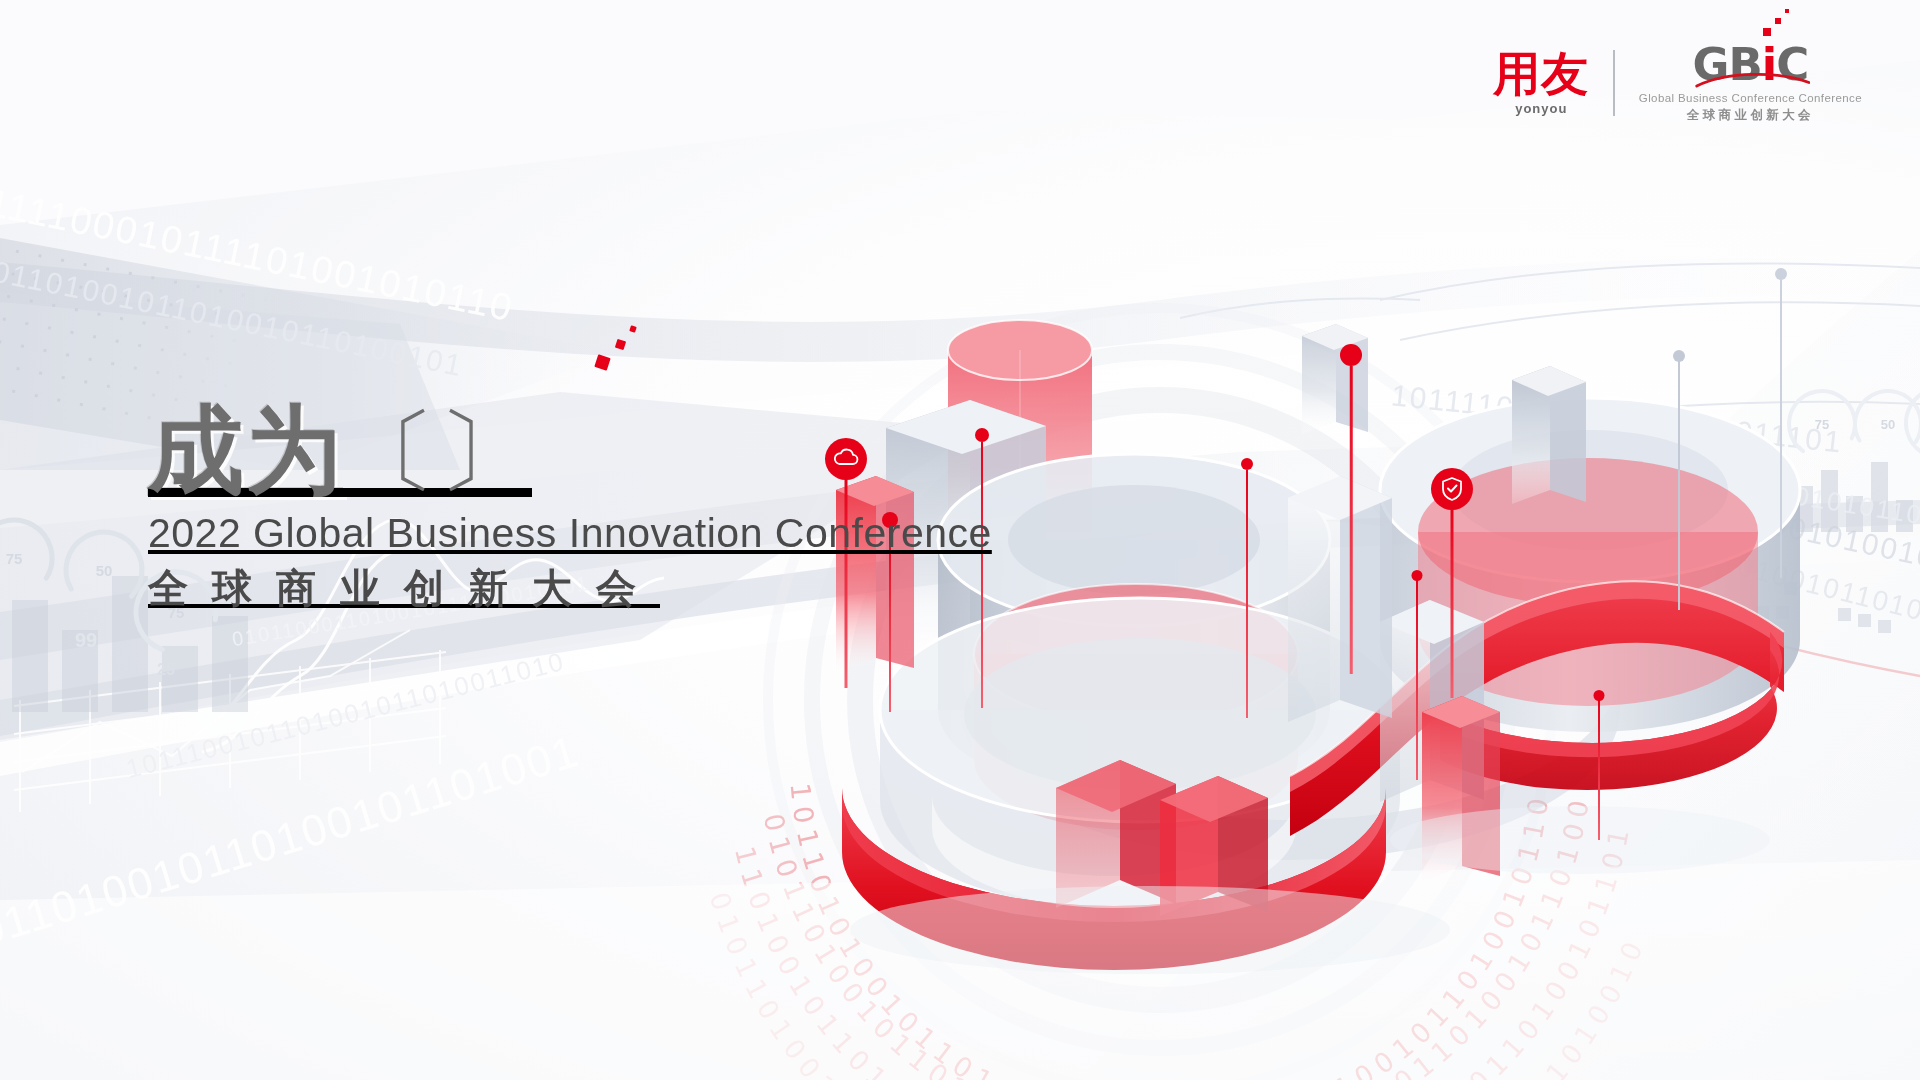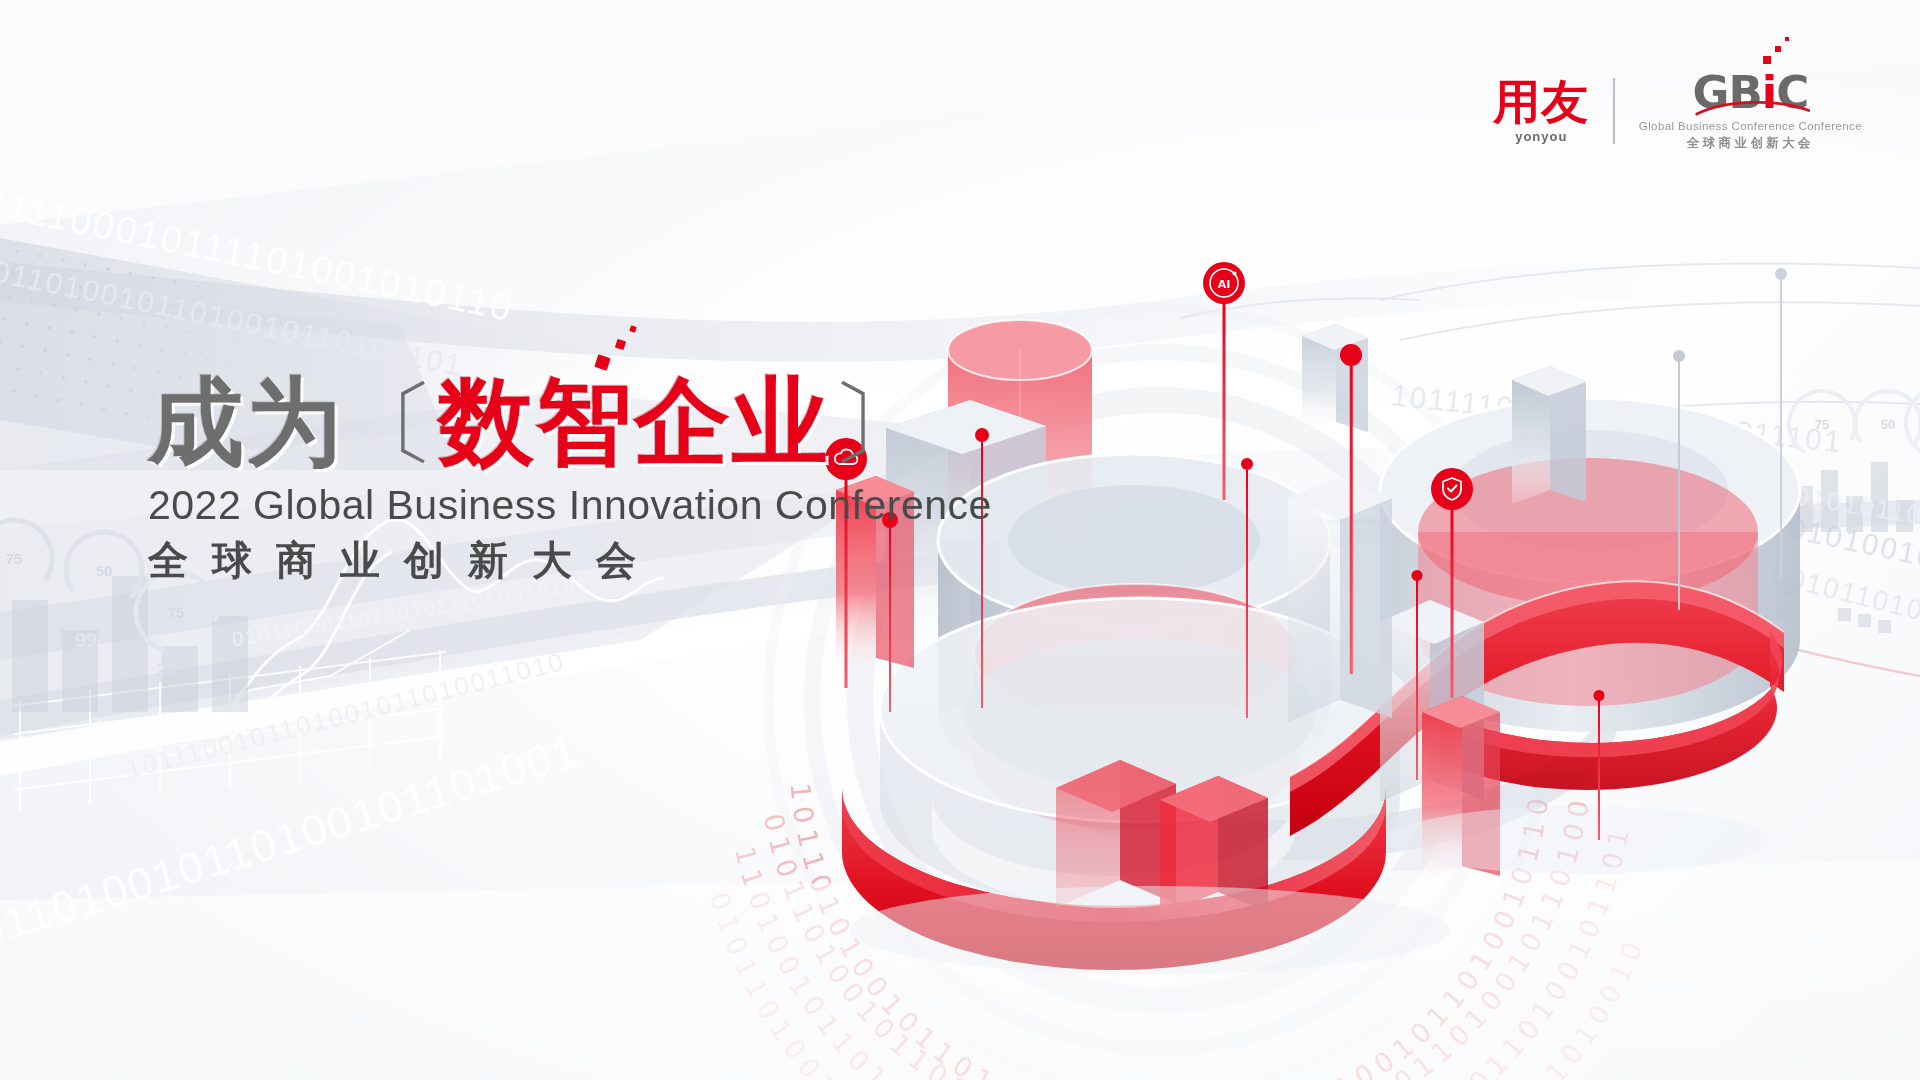--- a/index.html
+++ b/index.html
@@ -35,41 +35,41 @@
     mask-image:linear-gradient(100deg,#000 0%,#000 38%,transparent 78%);}
 
   
   .gauge{position:absolute;border-radius:50%;}
   .gauge svg{display:block;}
   .gauge .gval{position:absolute;left:0;top:0;width:100%;height:100%;
     display:flex;align-items:center;justify-content:center;
     font-size:15px;font-weight:700;color:#d5dae2;}
 
   
-  #headline{position:absolute;left:148px;top:352px;}
+  #headline{position:absolute;left:148px;top:380px;text-decoration:underline;}
   .title-row{display:flex;align-items:flex-end;height:118px;}
   .t-gray,.t-red,.t-brk{
     font-family:"DejaVu Sans","Liberation Sans",sans-serif;
     font-weight:700;font-size:96px;line-height:1;letter-spacing:2px;}
   .t-gray{color:#6e6e6e;text-shadow:3px 3px 0 rgba(255,255,255,.85), -1px -1px 0 rgba(130,130,130,.35);}
   .t-red{color:#e60018;text-shadow:3px 3px 0 rgba(255,255,255,.9), -1px -1px 0 rgba(170,0,15,.3);}
   .t-brk{color:#6e6e6e;font-weight:400;font-size:92px;}
   .spark{position:absolute;left:596px;top:356px;}
   .spark i{position:absolute;display:block;background:#e60018;border-radius:1px;}
 
   .sub-en{margin-top:12px;font-family:"Liberation Sans",sans-serif;
     font-weight:400;font-size:41px;letter-spacing:.5px;color:#4a4a4a;}
   .sub-cn{margin-top:4px;font-family:"DejaVu Sans","Liberation Sans",sans-serif;
     font-weight:700;font-size:40px;letter-spacing:24px;color:#4a4a4a;}
   .meta{margin-top:34px;font-family:"Liberation Sans",sans-serif;
     font-size:30px;letter-spacing:1px;color:#59606a;}
   .meta .sep{display:inline-block;margin:0 16px;color:#8a9099;}
 
   
-  #logo{position:absolute;right:58px;top:42px;display:flex;align-items:center;gap:24px;margin-top:28px;}
+  #logo{position:absolute;right:58px;top:42px;display:flex;align-items:center;gap:24px;}
   .logo-left{display:flex;flex-direction:column;align-items:center;}
   .logo-cn{font-family:"DejaVu Sans","Liberation Sans",sans-serif;font-weight:700;
     font-size:47px;line-height:1;color:#e60018;letter-spacing:1px;}
   .logo-en{font-family:"Liberation Sans",sans-serif;font-weight:700;font-size:13px;
     letter-spacing:1px;color:#6b6b6b;margin-top:4px;}
   .logo-div{width:1.5px;height:66px;background:#b9bcc2;}
   .logo-right{display:flex;flex-direction:column;align-items:center;position:relative;}
   .gbic-word{position:relative;font-family:"DejaVu Sans","Liberation Sans",sans-serif;
     font-weight:700;font-size:45px;line-height:1;color:#6a6a6a;letter-spacing:-1px;}
   .gbic-word .i-red{color:#e60018;}
@@ -420,30 +420,20 @@
       <path d="M602,472 L642,456 L642,626 L602,642 Z" fill="url(#barRed)"></path>
       <path d="M642,456 L680,472 L680,636 L642,626 Z" fill="#e64356" opacity=".7"></path>
       <path d="M602,472 L642,456 L680,472 L640,488 Z" fill="#f68d97"></path>
 
       <ellipse cx="330" cy="690" rx="300" ry="44" fill="#eef1f6" opacity=".5"></ellipse>
       <ellipse cx="760" cy="600" rx="190" ry="34" fill="#eef1f6" opacity=".45"></ellipse>
     </svg>
 
     
     
-    <div class="pin" style="left:382px;top:22px;width:44px;height:238px;">
-      <div class="stem" style="top:40px;height:198px;"></div>
-      <div class="head" style="top:0;width:42px;height:42px;">
-        <svg width="42" height="42" viewBox="0 0 42 42">
-          <circle cx="21" cy="21" r="14" fill="none" stroke="#fff" stroke-width="1.6"></circle>
-          <text x="21" y="25.5" font-family="DejaVu Sans, sans-serif" font-size="11" font-weight="700" fill="#fff" text-anchor="middle">AI</text>
-          <circle cx="31.5" cy="11.5" r="2" fill="#fff"></circle>
-        </svg>
-      </div>
-    </div>
 
     
     <div class="pin" style="left:610px;top:228px;width:44px;height:230px;">
       <div class="stem" style="top:40px;height:190px;"></div>
       <div class="head" style="top:0;width:42px;height:42px;">
         <svg width="42" height="42" viewBox="0 0 42 42">
           <path d="M21 10 L30 13.5 V21 C30 26.5 25.8 30.3 21 32 C16.2 30.3 12 26.5 12 21 V13.5 Z" fill="none" stroke="#fff" stroke-width="1.8" stroke-linejoin="round"></path>
           <path d="M17 20.5 L20 23.5 L25.5 17.5" fill="none" stroke="#fff" stroke-width="2" stroke-linecap="round" stroke-linejoin="round"></path>
         </svg>
       </div>
@@ -491,21 +481,20 @@
     <div class="pin" style="left:952px;top:28px;width:18px;height:310px;">
       <div class="stem" style="top:10px;height:300px;width:2px;background:#ccd2dd;"></div>
       <div class="head" style="top:0;width:12px;height:12px;background:#ccd2dd;"></div>
     </div>
   </div>
 
   <div id="headline">
     <div class="title-row">
       <span class="t-gray">成为</span>
       <span class="t-brk">〔</span>
-      <span class="t-red">数智企业</span>
       <span class="t-brk">〕</span>
     </div>
 
     <div class="sub-en">2022 Global Business Innovation Conference</div>
     <div class="sub-cn">全球商业创新大会</div>
 
   </div>
 
   <div class="spark">
     <i style="left:0;top:0;width:13px;height:13px;transform:rotate(18deg);"></i>

